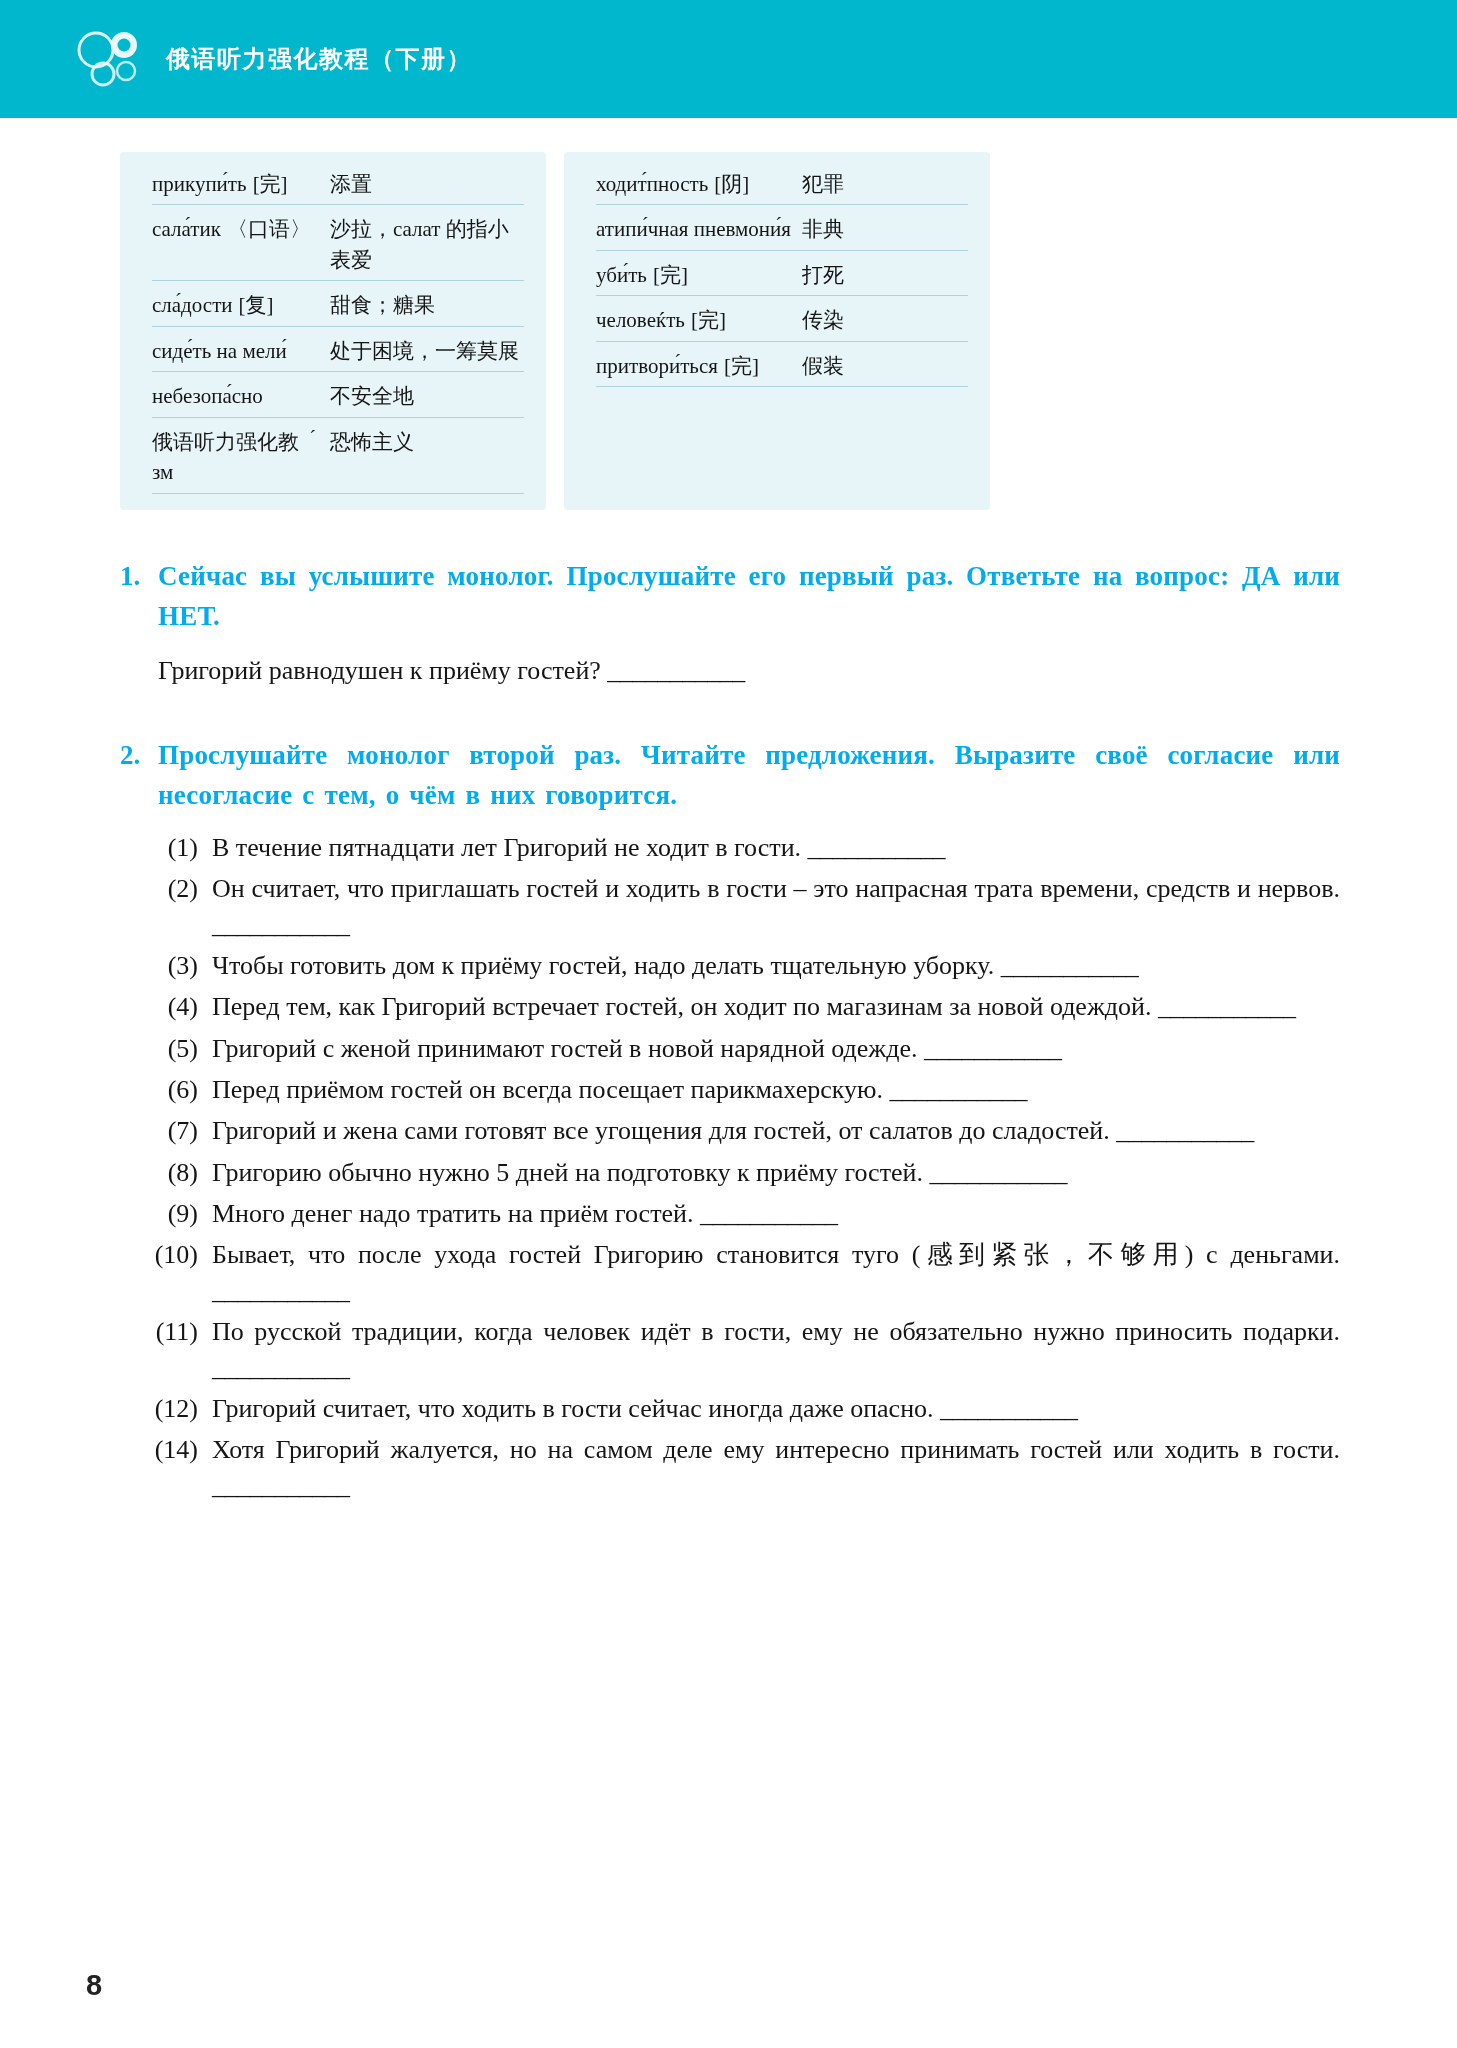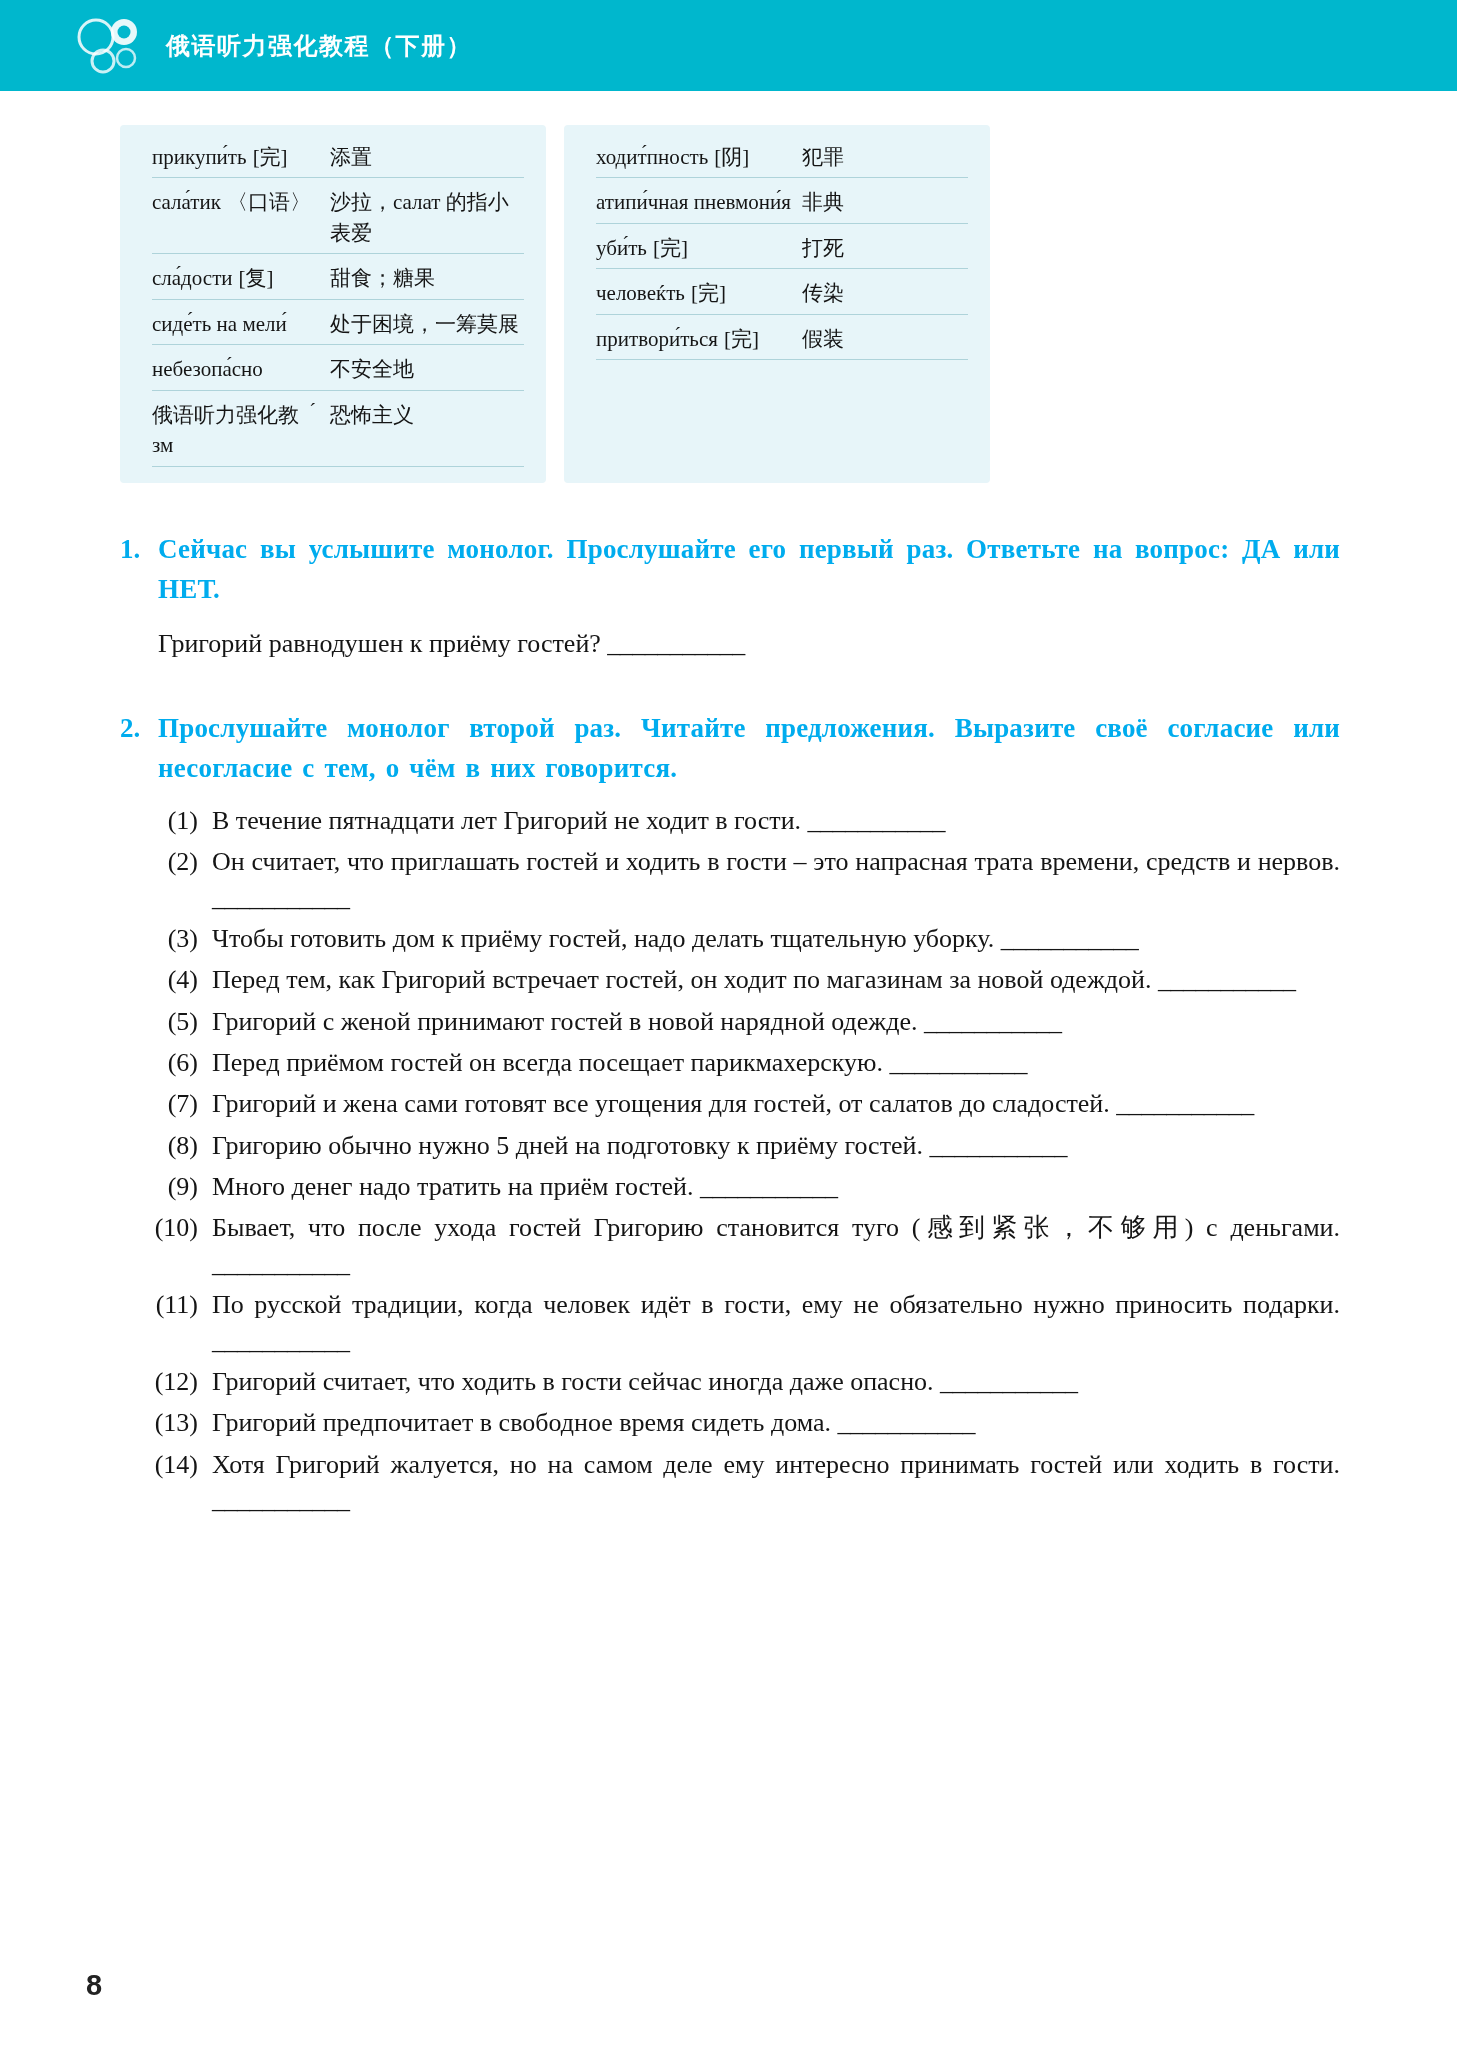--- a/index.html
+++ b/index.html
@@ -3,21 +3,21 @@
 <meta charset="utf-8">
 <style>
   * { margin:0; padding:0; box-sizing:border-box; }
   html,body { background:#ffffff; }
   body {
     width:1457px; height:2048px; position:relative; overflow:hidden;
     font-family:"Liberation Serif","DejaVu Serif",serif; color:#151515;
   }
   
   .topbar {
-    height:91px; background:#00b7cd; display:flex; align-items:center;
+    height:118px; background:#00b7cd; display:flex; align-items:center;
     padding-left:72px;
   }
   .logo { width:78px; height:60px; margin-right:16px; flex:0 0 auto; }
   .book-title {
     color:#ffffff; font-weight:bold; font-size:24px; letter-spacing:1.5px;
     font-family:"Liberation Sans","DejaVu Sans",sans-serif;
   }
   
   main { padding:34px 117px 0 120px; }
   
@@ -187,24 +187,20 @@
       </div>
       <div class="item">
         <span class="inum">(11)</span>
         <span class="itext"><span>По русской традиции, когда человек идёт в гости, ему не обязательно нужно приносить подарки.</span> <span class="blank">___________</span></span>
       </div>
       <div class="item">
         <span class="inum">(12)</span>
         <span class="itext"><span>Григорий считает, что ходить в гости сейчас иногда даже опасно.</span> <span class="blank">___________</span></span>
       </div>
       <div class="item">
-        <span class="inum">(13)</span>
-        <span class="itext"><span>Григорий предпочитает в свободное время сидеть дома.</span> <span class="blank">___________</span></span>
-      </div>
-      <div class="item">
         <span class="inum">(14)</span>
         <span class="itext"><span>Хотя Григорий жалуется, но на самом деле ему интересно принимать гостей или ходить в гости.</span> <span class="blank">___________</span></span>
       </div>
     </div>
   </section>
 
 </main>
 
 <div class="footer">
   <span class="pagenum">8</span>

